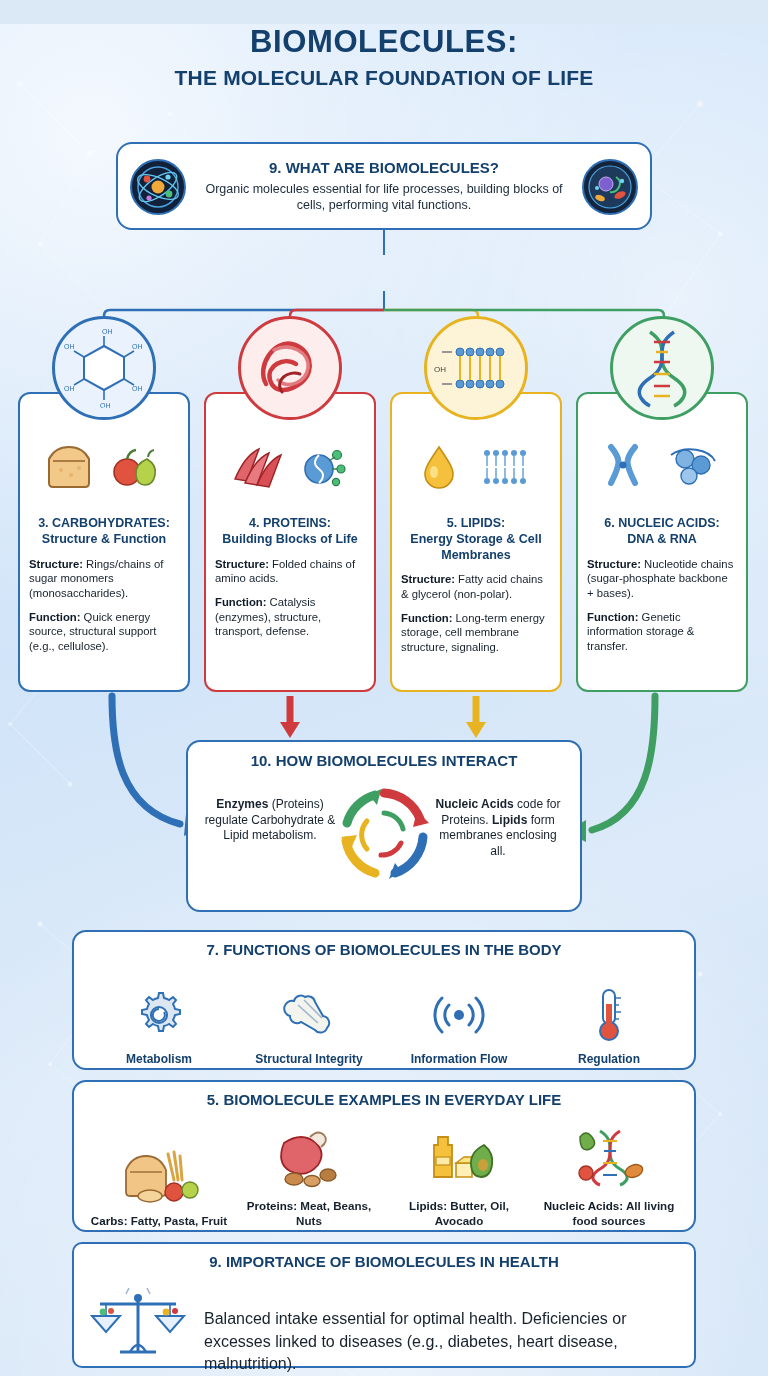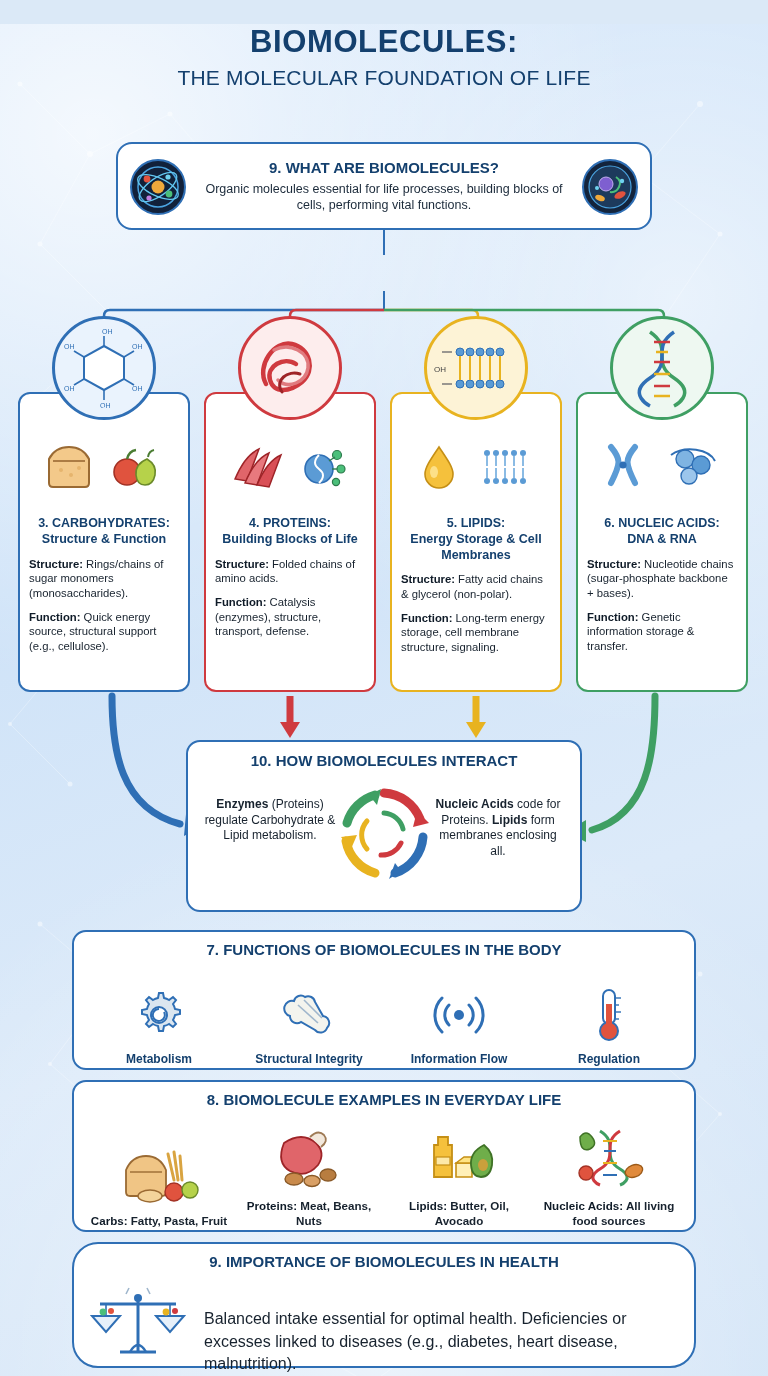--- a/index.html
+++ b/index.html
@@ -25,21 +25,21 @@
     text-align: center;
     font-size: 31px;
     font-weight: bold;
     letter-spacing: .6px;
     color: #14406e;
     margin-top: 24px;
   }
   .title-sub {
     text-align: center;
     font-size: 21px;
-    font-weight: normal;
+    font-weight: bold;
     color: #14406e;
     margin-top: 6px;
     letter-spacing: .2px;
   }
 
   
   .card {
     background: #ffffff;
     border: 2px solid #2f6fb5;
     border-radius: 14px;
@@ -162,21 +162,21 @@
   #sec8 .ttl { font-size: 15px; margin-bottom: 4px; }
   #sec8 .item .lbl { font-size: 11.6px; color: #17222e; line-height: 1.25; margin-top: 4px; }
   #sec8 .item .lbl b { color: #0f1b28; }
   #sec8 .quad { height: 116px; }
   #sec8 .quad .item { width: 148px; }
   #sec8 .quad .gly { height: 76px; }
 
   
   #sec9 {
     left: 72px; top: 1218px; width: 624px; height: 126px;
-    border-radius: 26px; padding: 9px 12px;
+    border-radius: 10px; padding: 9px 12px;
   }
   #sec9 .ttl { font-size: 15px; margin-bottom: 6px; }
   #sec9 .row { display: flex; align-items: center; gap: 14px; }
   #sec9 .body { font-size: 16px; line-height: 1.42; color: #17222e; margin-top: 32px; }
 
   svg { display: block; }
 </style>
 </head>
 <body>
 
@@ -547,21 +547,21 @@
               <line x1="26" y1="33" x2="30" y2="33"></line>
             </g>
           </svg>
         </div>
         <div class="lbl">Regulation</div>
       </div>
     </div>
   </div>
 
   <div class="card" id="sec8">
-    <div class="ttl">8. BIOMOLECULE EXAMPLES IN EVERYDAY LIFE</div>
+    <div class="ttl">5. BIOMOLECULE EXAMPLES IN EVERYDAY LIFE</div>
     <div class="quad">
       <div class="item">
         <div class="gly">
           <svg width="86" height="72" viewBox="0 0 86 72">
             <path d="M10 34 q6 -14 20 -14 q14 0 20 14 l0 22 q0 4 -4 4 l-32 0 q-4 0 -4 -4 z" fill="#f0c585" stroke="#9a6a33" stroke-width="1.8"></path>
             <path d="M14 36 l32 0" stroke="#9a6a33" stroke-width="1.4"></path>
             <path d="M52 18 l6 26 M58 16 l4 28 M64 20 l2 24" stroke="#d9a441" stroke-width="3" stroke-linecap="round"></path>
             <circle cx="58" cy="56" r="9" fill="#e0533e" stroke="#a33225" stroke-width="1.4"></circle>
             <circle cx="74" cy="54" r="8" fill="#b6d24a" stroke="#6b8a2a" stroke-width="1.4"></circle>
             <ellipse cx="34" cy="60" rx="12" ry="6" fill="#f4d49b" stroke="#9a6a33" stroke-width="1.4"></ellipse>

